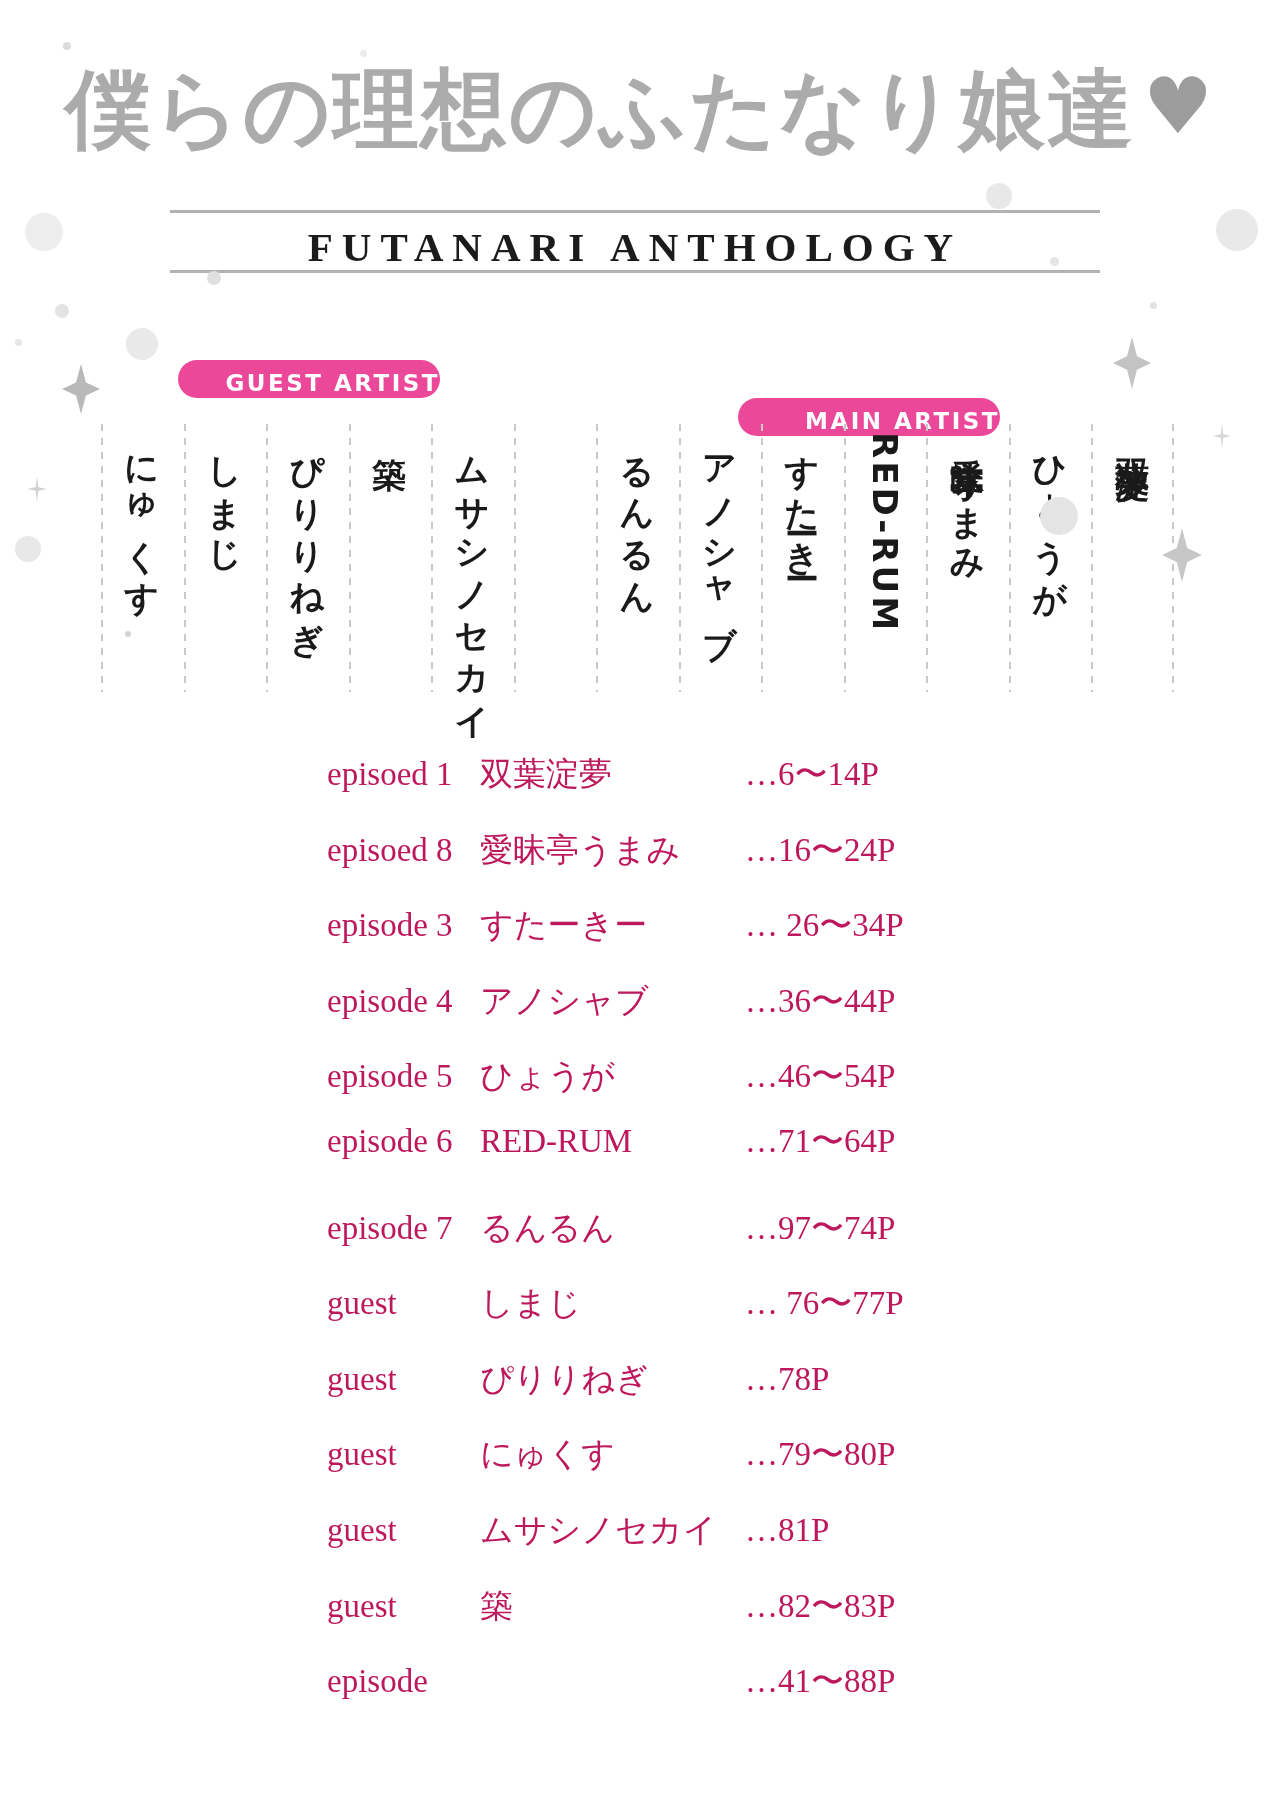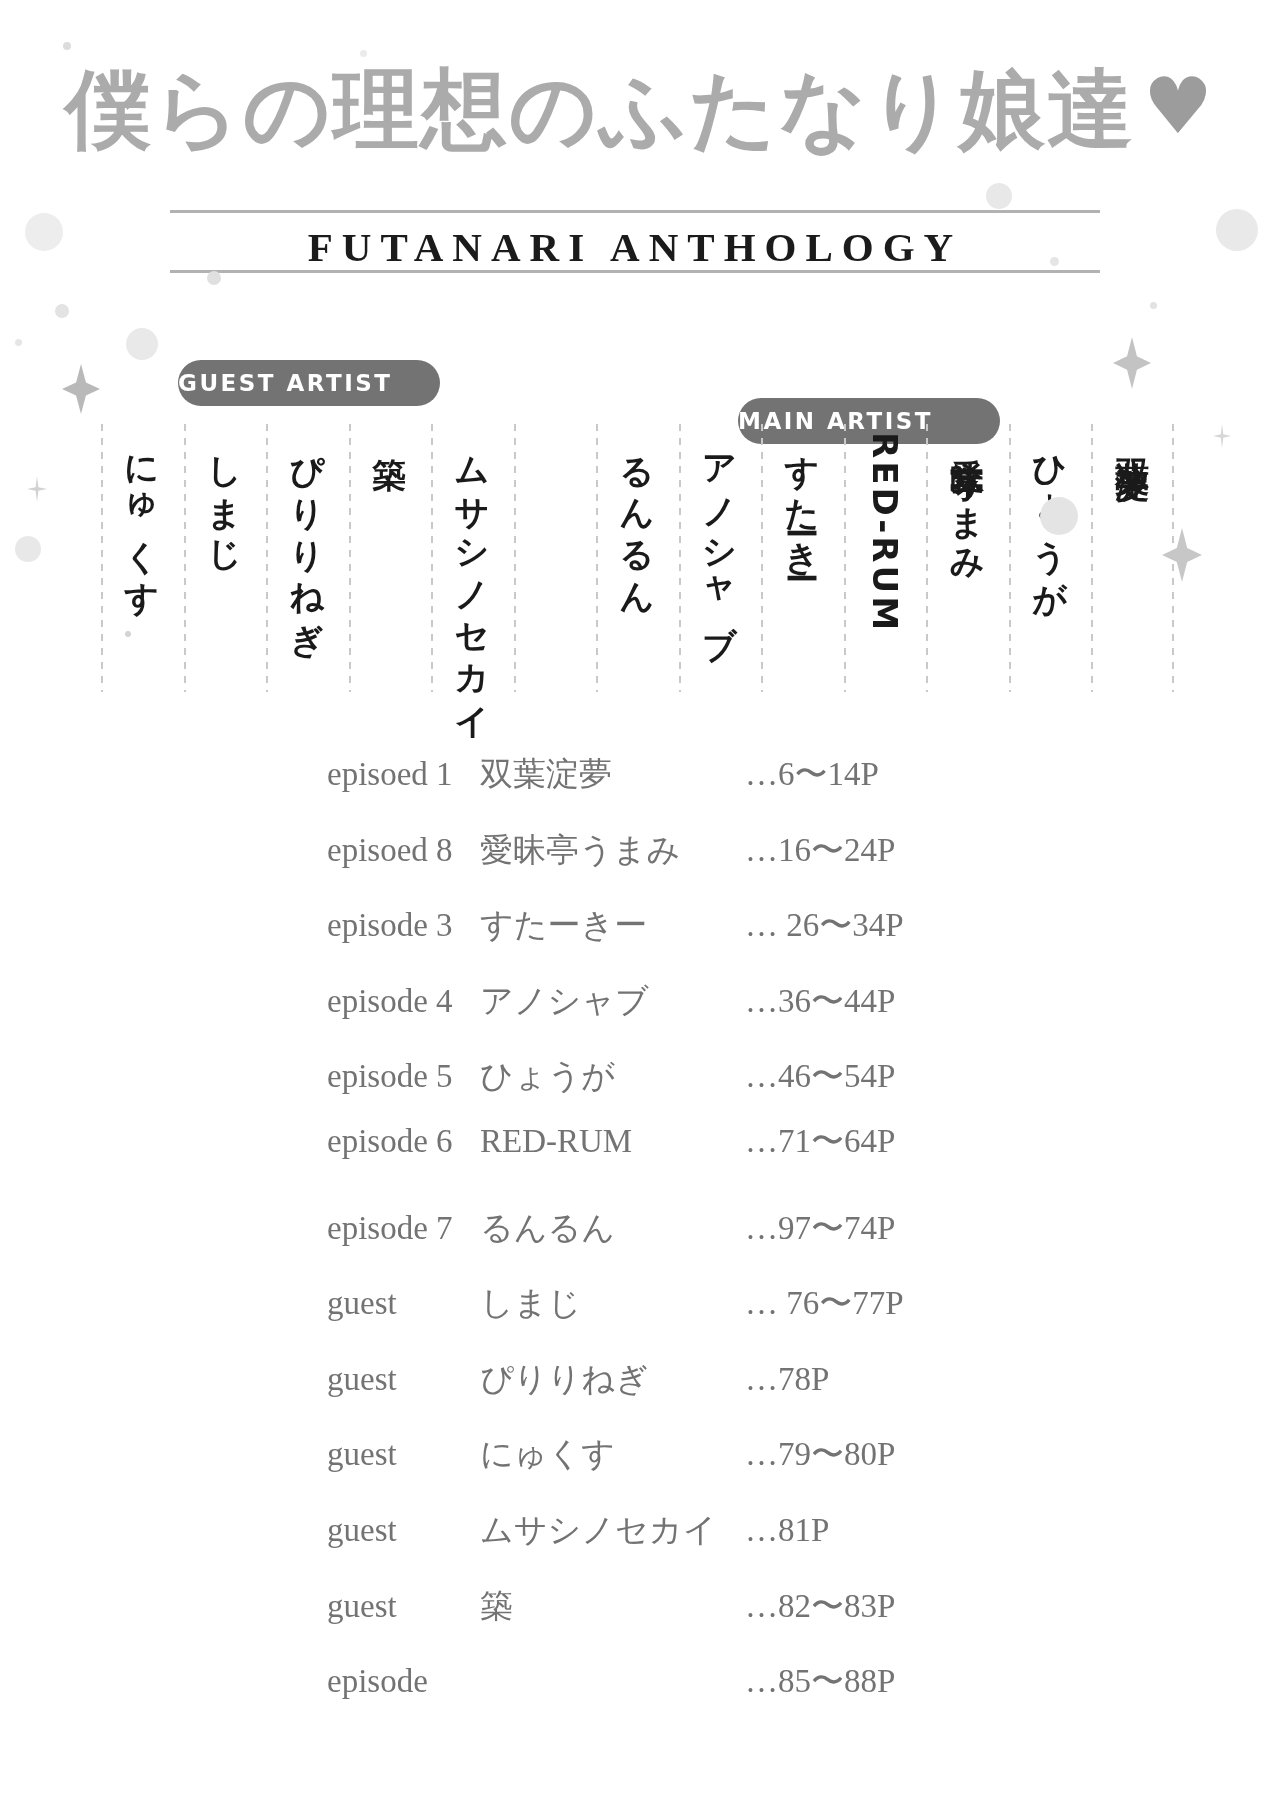--- a/index.html
+++ b/index.html
@@ -17,22 +17,22 @@
   .rule{position:absolute;left:170px;width:930px;height:3px;background:#b2b2b2;}
   .rule.top{top:210px;}
   .rule.bottom{top:270px;}
   .subtitle{
     position:absolute;top:223px;left:170px;width:930px;text-align:center;
     font-family:"Liberation Serif",serif;font-weight:bold;font-size:41px;
     letter-spacing:9px;color:#1b1b1b;white-space:nowrap;
   }
   
   .badge{
-    position:absolute;top:360px;width:262px;height:46px;line-height:47px;
-    background:#737373;color:#ffffff;border-radius:23px;text-align:left;
+    position:absolute;top:360px;width:262px;height:38px;line-height:47px;
+    background:#ec4899;color:#ffffff;border-radius:23px;text-align:right;
     font-size:23px;font-weight:bold;letter-spacing:2.5px;
     font-family:"DejaVu Sans",sans-serif;
   }
   .badge.guest{left:178px;}
   .badge.main{left:738px;margin-top:38px;}
   
   .columns{
     position:absolute;left:101px;top:424px;width:1073px;height:268px;
     display:flex;
   }
@@ -48,21 +48,21 @@
   .columns::after{left:auto;right:0;}
   .vname{
     writing-mode:vertical-rl;text-orientation:mixed;
     margin-top:8px;font-size:34px;font-weight:bold;color:#1a1a1a;
     letter-spacing:3px;font-family:"DejaVu Sans",sans-serif;white-space:nowrap;
   }
   
   .toc{position:absolute;left:327px;top:0;width:820px;}
   .toc-row{
     position:absolute;left:0;display:flex;align-items:baseline;
-    font-family:"Liberation Serif",serif;font-size:33px;color:#737373;
+    font-family:"Liberation Serif",serif;font-size:33px;color:#be185d;
     white-space:nowrap;
   }
   .toc-row .label{display:inline-block;width:153px;}
   .toc-row .name{display:inline-block;width:265px;}
   .toc-row .pages{display:inline-block;}
   
   .dot,.circle{position:absolute;border-radius:50%;}
   .sparkle{
     position:absolute;
     clip-path:polygon(50% 0%,63% 37%,100% 50%,63% 63%,50% 100%,37% 63%,0% 50%,37% 37%);
@@ -182,21 +182,21 @@
       <span class="pages">…81P</span>
     </div>
   <div class="toc-row" style="top:1584px">
       <span class="label">guest</span>
       <span class="name">築</span>
       <span class="pages">…82〜83P</span>
     </div>
   <div class="toc-row" style="top:1659px">
       <span class="label">episode</span>
       <span class="name"></span>
-      <span class="pages">…85〜88P</span>
+      <span class="pages">…41〜88P</span>
     </div>
 </div>
 
 <div class="dot" style="left:63px;top:42px;width:8px;height:8px;background:#dcdcdc;"></div>
 <div class="dot" style="left:360px;top:50px;width:7px;height:7px;background:#ebebeb;"></div>
 <div class="circle" style="left:25px;top:213px;width:38px;height:38px;background:#ededed;"></div>
 <div class="circle" style="left:1216px;top:209px;width:42px;height:42px;background:#e9e9e9;"></div>
 <div class="dot" style="left:986px;top:183px;width:26px;height:26px;background:#e8e8e8;"></div>
 <div class="dot" style="left:1050px;top:257px;width:9px;height:9px;background:#e5e5e5;"></div>
 <div class="dot" style="left:207px;top:271px;width:14px;height:14px;background:#e0e0e0;"></div>

